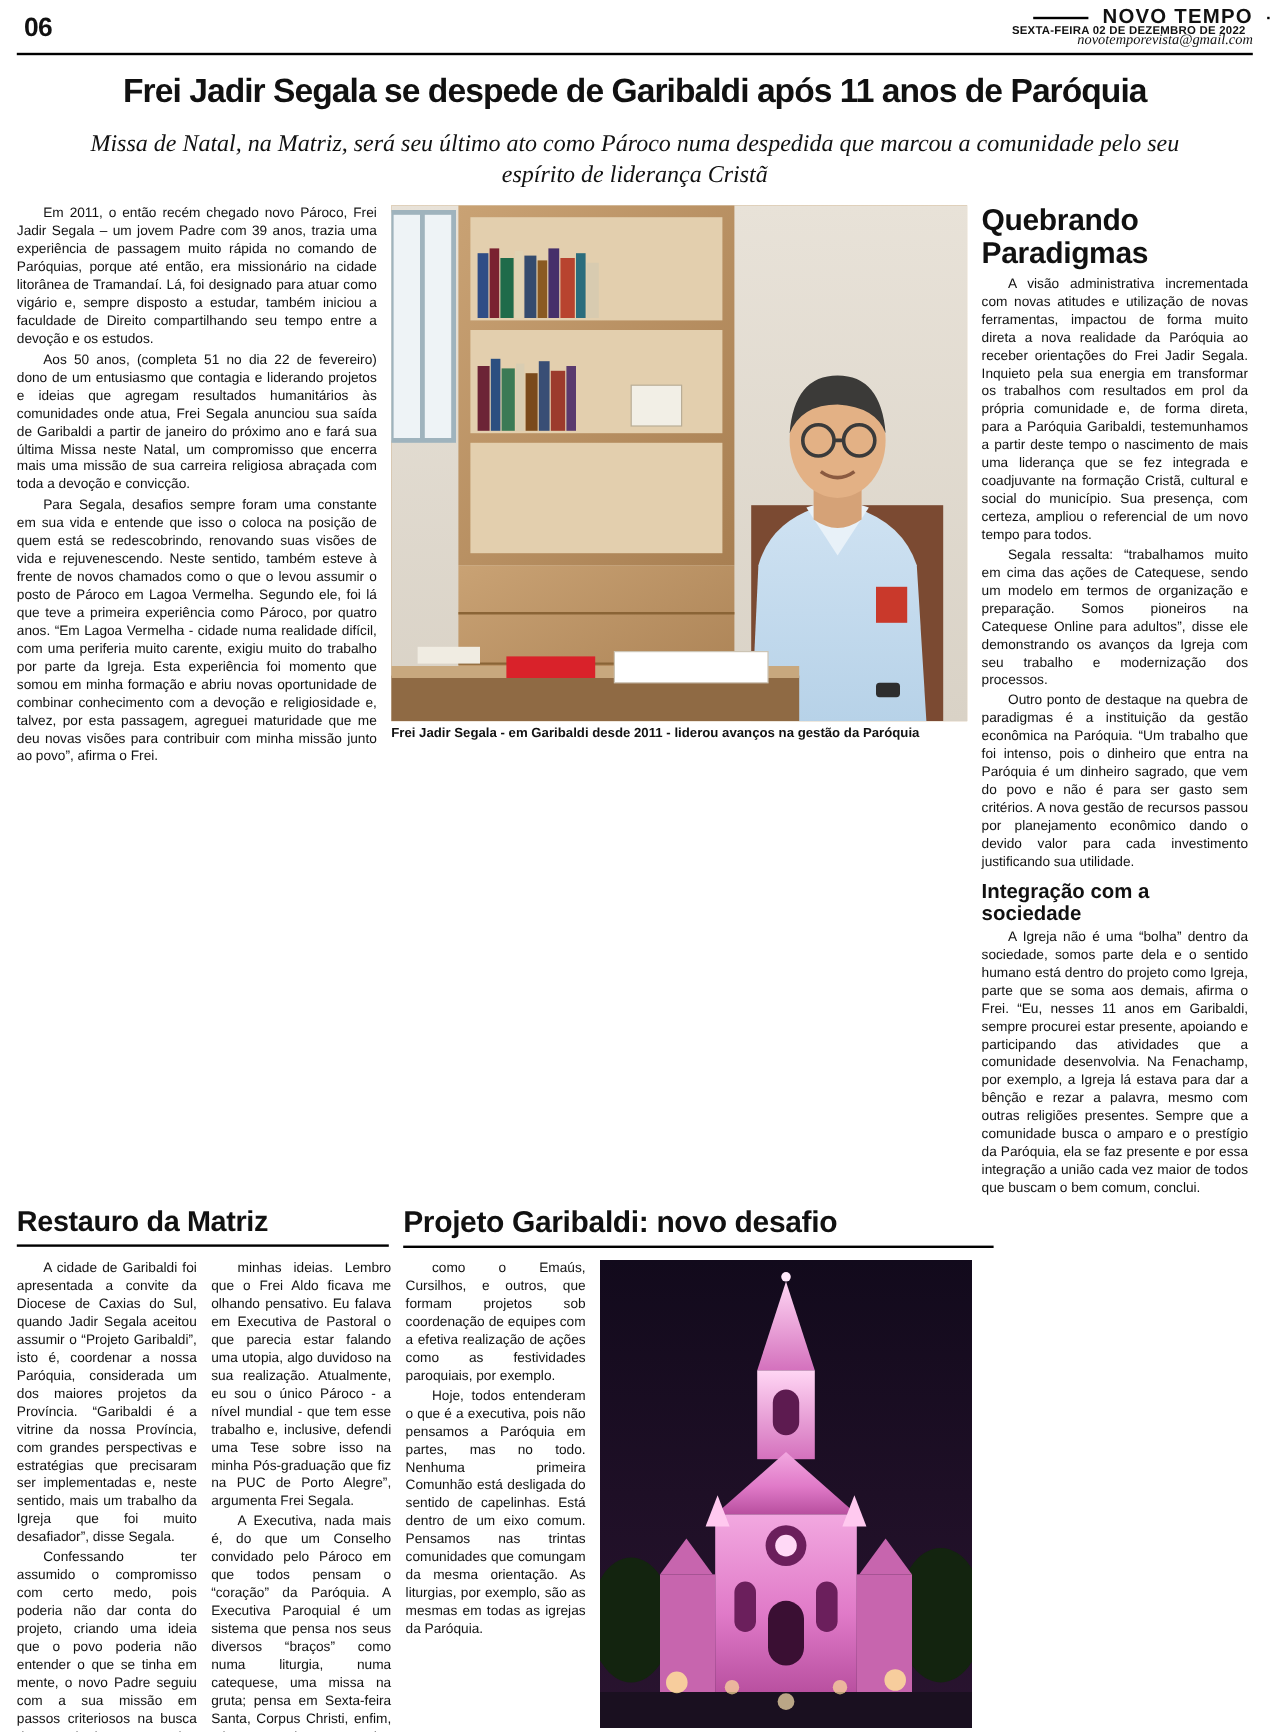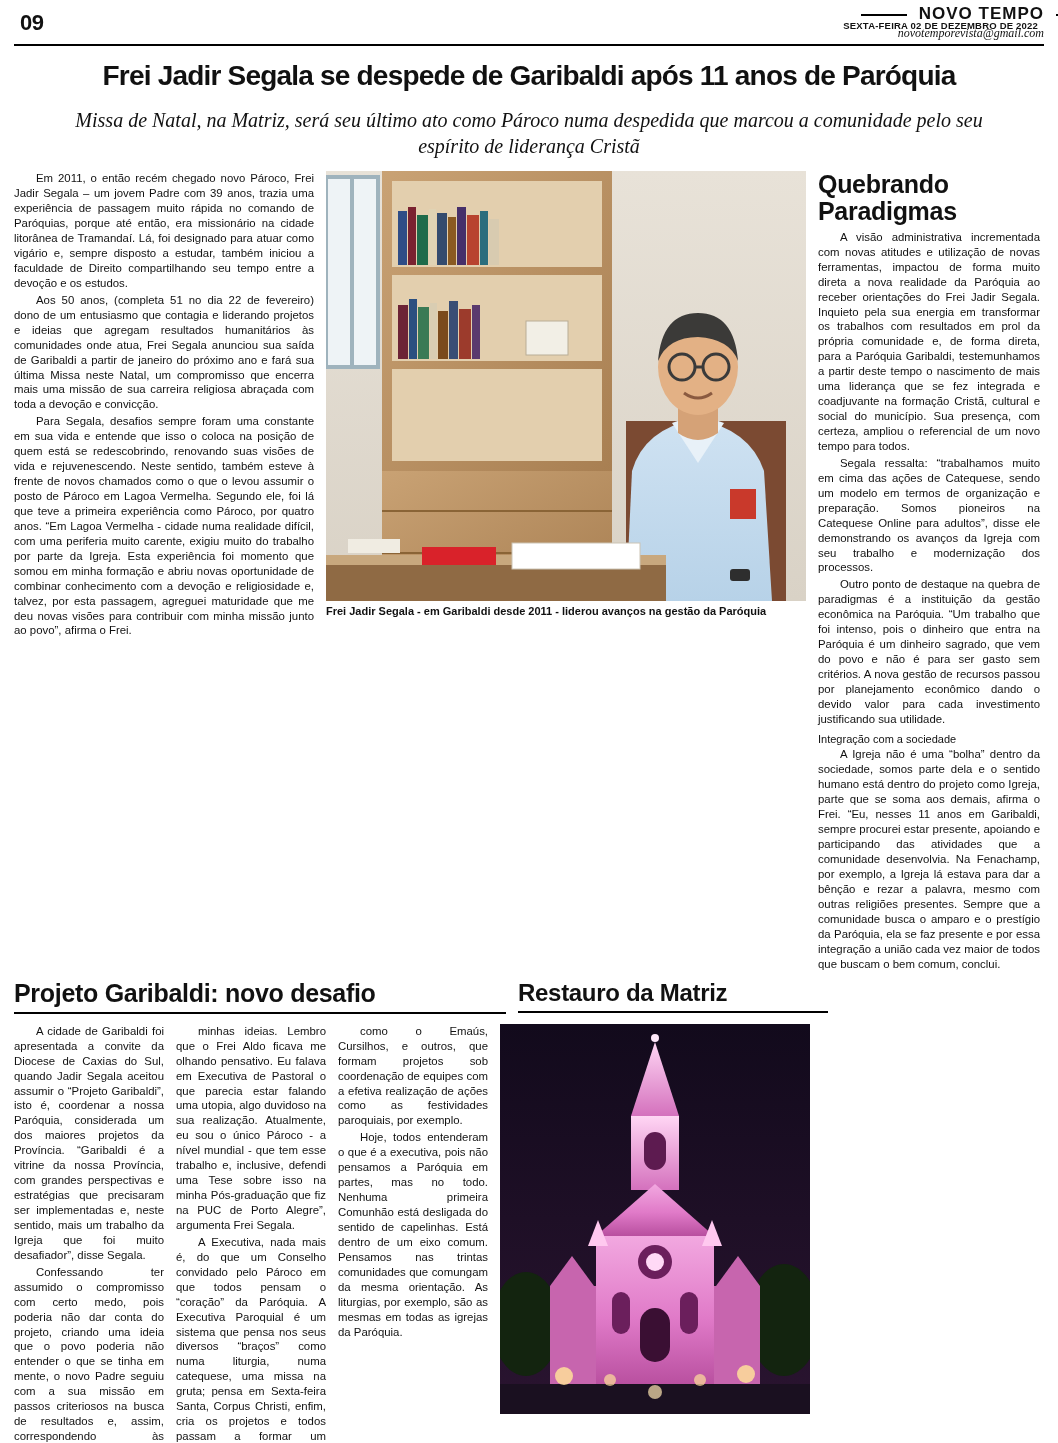--- a/index.html
+++ b/index.html
@@ -84,38 +84,38 @@
     font-size:25px; font-weight:bold; line-height:1.05;
     margin:0 0 6px 0; letter-spacing:-0.3px;
   }
   .sec-title.sm { font-size:24px; }
 
   
   .bottom-area { display:flex; gap:12px; margin-top:10px; }
   .bcol { width:150px; }
   .bcol-wide { width:310px; }
 
-  .sub-head { font-size:11px; font-weight:normal; line-height:1.15; margin:6px 0 2px 0; }
+  .sub-head { font-size:17px; font-weight:bold; line-height:1.15; margin:6px 0 2px 0; }
 
   
   .photo-church {
     width:310px; height:390px;
     background:#0b0712;
     position:relative; overflow:hidden;
   }
 
   .hdr-line { border-top:2px solid #000; margin-top:6px; }
 </style>
 </head>
 <body>
 
 <div class="page">
 
   <div class="masthead">
-    <div class="mast-pagenum">09</div>
+    <div class="mast-pagenum">06</div>
     <div class="mast-center">
       <div class="mast-title">NOVO TEMPO</div>
       <div class="mast-email">novotemporevista@gmail.com</div>
     </div>
     <div class="mast-date">SEXTA-FEIRA 02 DE DEZEMBRO DE 2022</div>
   </div>
 
   <div class="headline">Frei Jadir Segala se despede de Garibaldi após 11 anos de Paróquia</div>
   <div class="subhead">Missa de Natal, na Matriz, será seu último ato como Pároco numa despedida que marcou a comunidade pelo seu espírito de liderança Cristã</div>
 
@@ -224,26 +224,26 @@
       <div class="sec-title">Quebrando Paradigmas</div>
       <p class="body">A visão administrativa incrementada com novas atitudes e utilização de novas ferramentas, impactou de forma muito direta a nova realidade da Paróquia ao receber orientações do Frei Jadir Segala. Inquieto pela sua energia em transformar os trabalhos com resultados em prol da própria comunidade e, de forma direta, para a Paróquia Garibaldi, testemunhamos a partir deste tempo o nascimento de mais uma liderança que se fez integrada e coadjuvante na formação Cristã, cultural e social do município. Sua presença, com certeza, ampliou o referencial de um novo tempo para todos.</p>
       <p class="body">Segala ressalta: “trabalhamos muito em cima das ações de Catequese, sendo um modelo em termos de organização e preparação. Somos pioneiros na Catequese Online para adultos”, disse ele demonstrando os avanços da Igreja com seu trabalho e modernização dos processos.</p>
       <p class="body">Outro ponto de destaque na quebra de paradigmas é a instituição da gestão econômica na Paróquia. “Um trabalho que foi intenso, pois o dinheiro que entra na Paróquia é um dinheiro sagrado, que vem do povo e não é para ser gasto sem critérios. A nova gestão de recursos passou por planejamento econômico dando o devido valor para cada investimento justificando sua utilidade.</p>
       <div class="sub-head">Integração com a sociedade</div>
       <p class="body">A Igreja não é uma “bolha” dentro da sociedade, somos parte dela e o sentido humano está dentro do projeto como Igreja, parte que se soma aos demais, afirma o Frei. “Eu, nesses 11 anos em Garibaldi, sempre procurei estar presente, apoiando e participando das atividades que a comunidade desenvolvia. Na Fenachamp, por exemplo, a Igreja lá estava para dar a bênção e rezar a palavra, mesmo com outras religiões presentes. Sempre que a comunidade busca o amparo e o prestígio da Paróquia, ela se faz presente e por essa integração a união cada vez maior de todos que buscam o bem comum, conclui.</p>
     </div>
   </div>
 
   <div style="display:flex; gap:12px; margin-top:8px;">
+    <div style="width:310px;">
+      <div class="sec-title sm">Restauro da Matriz</div>
+      <div class="hdr-line"></div>
+    </div>
     <div style="width:492px;">
       <div class="sec-title">Projeto Garibaldi: novo desafio</div>
-      <div class="hdr-line"></div>
-    </div>
-    <div style="width:310px;">
-      <div class="sec-title sm">Restauro da Matriz</div>
       <div class="hdr-line"></div>
     </div>
     <div style="width:190px;"></div>
   </div>
 
   <div class="bottom-area">
 
     <div class="bcol">
       <p class="body">A cidade de Garibaldi foi apresentada a convite da Diocese de Caxias do Sul, quando Jadir Segala aceitou assumir o “Projeto Garibaldi”, isto é, coordenar a nossa Paróquia, considerada um dos maiores projetos da Província. “Garibaldi é a vitrine da nossa Província, com grandes perspectivas e estratégias que precisaram ser implementadas e, neste sentido, mais um trabalho da Igreja que foi muito desafiador”, disse Segala.</p>
       <p class="body">Confessando ter assumido o compromisso com certo medo, pois poderia não dar conta do projeto, criando uma ideia que o povo poderia não entender o que se tinha em mente, o novo Padre seguiu com a sua missão em passos criteriosos na busca de resultados e, assim, correspondendo às expectativas de seus superiores e, mesmo, da comunidade. “Há 11 anos, quando cheguei aqui, juntamente com o Frei Aldo Colombo, estivemos numa reunião e comecei a colocar</p>

